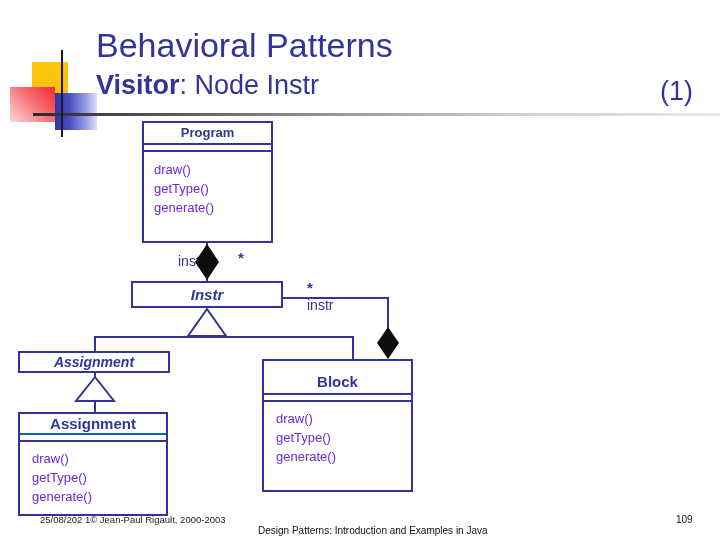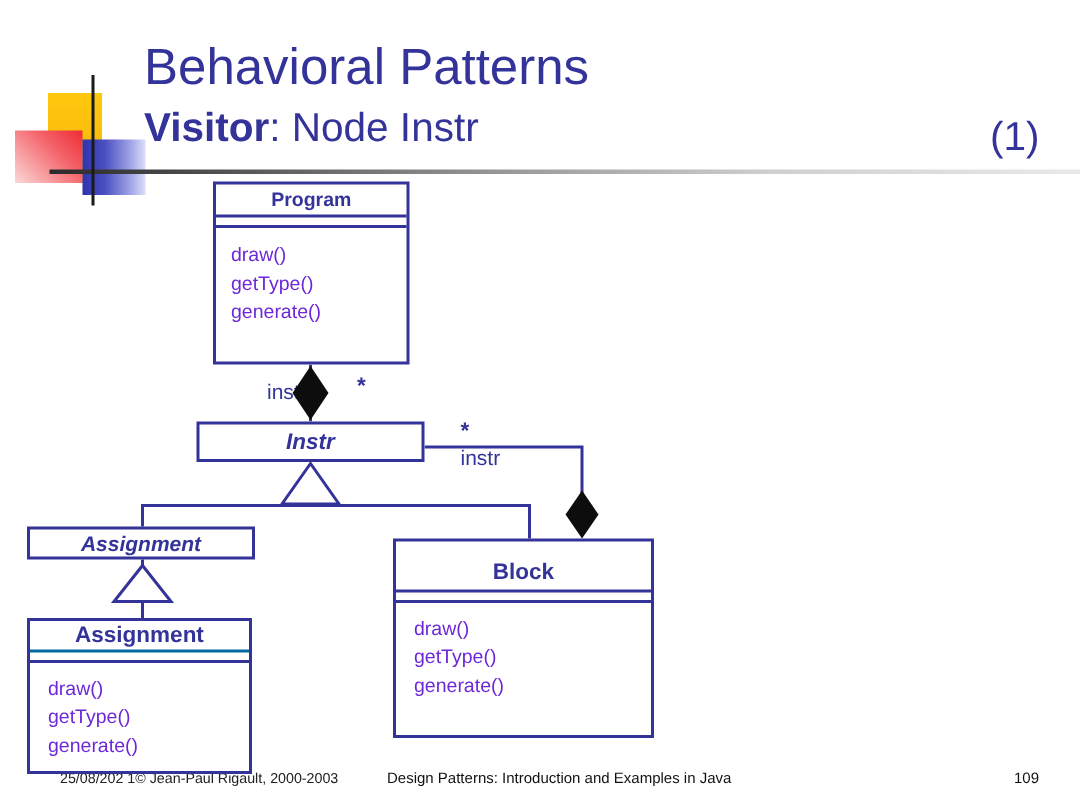--- a/index.html
+++ b/index.html
@@ -60,34 +60,34 @@
   .c-instr .cls-title{font-size:15px;line-height:23px;font-style:italic;}
   
   .c-simpleinstr{left:18px;top:351px;width:152px;height:22px;}
   .c-simpleinstr .cls-title{font-size:14px;line-height:18px;font-style:italic;}
   
   .c-assignment{left:18px;top:412px;width:150px;height:104px;}
   .c-assignment .cls-title{font-size:15px;height:19px;line-height:19px;border-bottom:2px solid #0369a1;}
   .c-assignment .cls-sep{height:5px;}
   .c-assignment .cls-methods{padding:7px 0 0 12px;font-size:13px;line-height:19px;}
   
-  .c-block{left:262px;top:359px;width:174px;height:133px;}
+  .c-block{left:262px;top:359px;width:151px;height:133px;}
   .c-block .cls-title{font-size:15px;height:32px;line-height:42px;border-bottom:2px solid #333399;}
   .c-block .cls-sep{height:5px;}
   .c-block .cls-methods{padding:7px 0 0 12px;font-size:13px;line-height:19px;}
   
   .lbl{position:absolute;color:#333399;z-index:1;white-space:nowrap;padding-left:20px;}
   .lbl-instrs{left:158px;top:253px;font-size:14px;}
   .lbl-star1{left:218px;top:249px;font-size:15px;font-weight:bold;}
   .lbl-star2{left:287px;top:279px;font-size:15px;font-weight:bold;z-index:3;}
   .lbl-instr-role{left:287px;top:297px;font-size:14px;z-index:3;}
   
   .footer{position:absolute;left:0;top:512px;width:720px;z-index:1;color:#222;}
   .footer-left{position:absolute;left:40px;top:2px;font-size:9.5px;}
-  .footer-center{position:absolute;left:258px;top:2px;font-size:10px;color:#111;}
+  .footer-center{position:absolute;left:258px;top:13px;font-size:10px;color:#111;}
   .footer-page{position:absolute;left:676px;top:2px;font-size:10px;color:#111;}
 </style>
 </head>
 <body>
 
 <div>
   <div class="sq sq-yellow"></div>
   <div class="sq sq-red"></div>
   <div class="sq sq-blue"></div>
   <div class="vline"></div>

